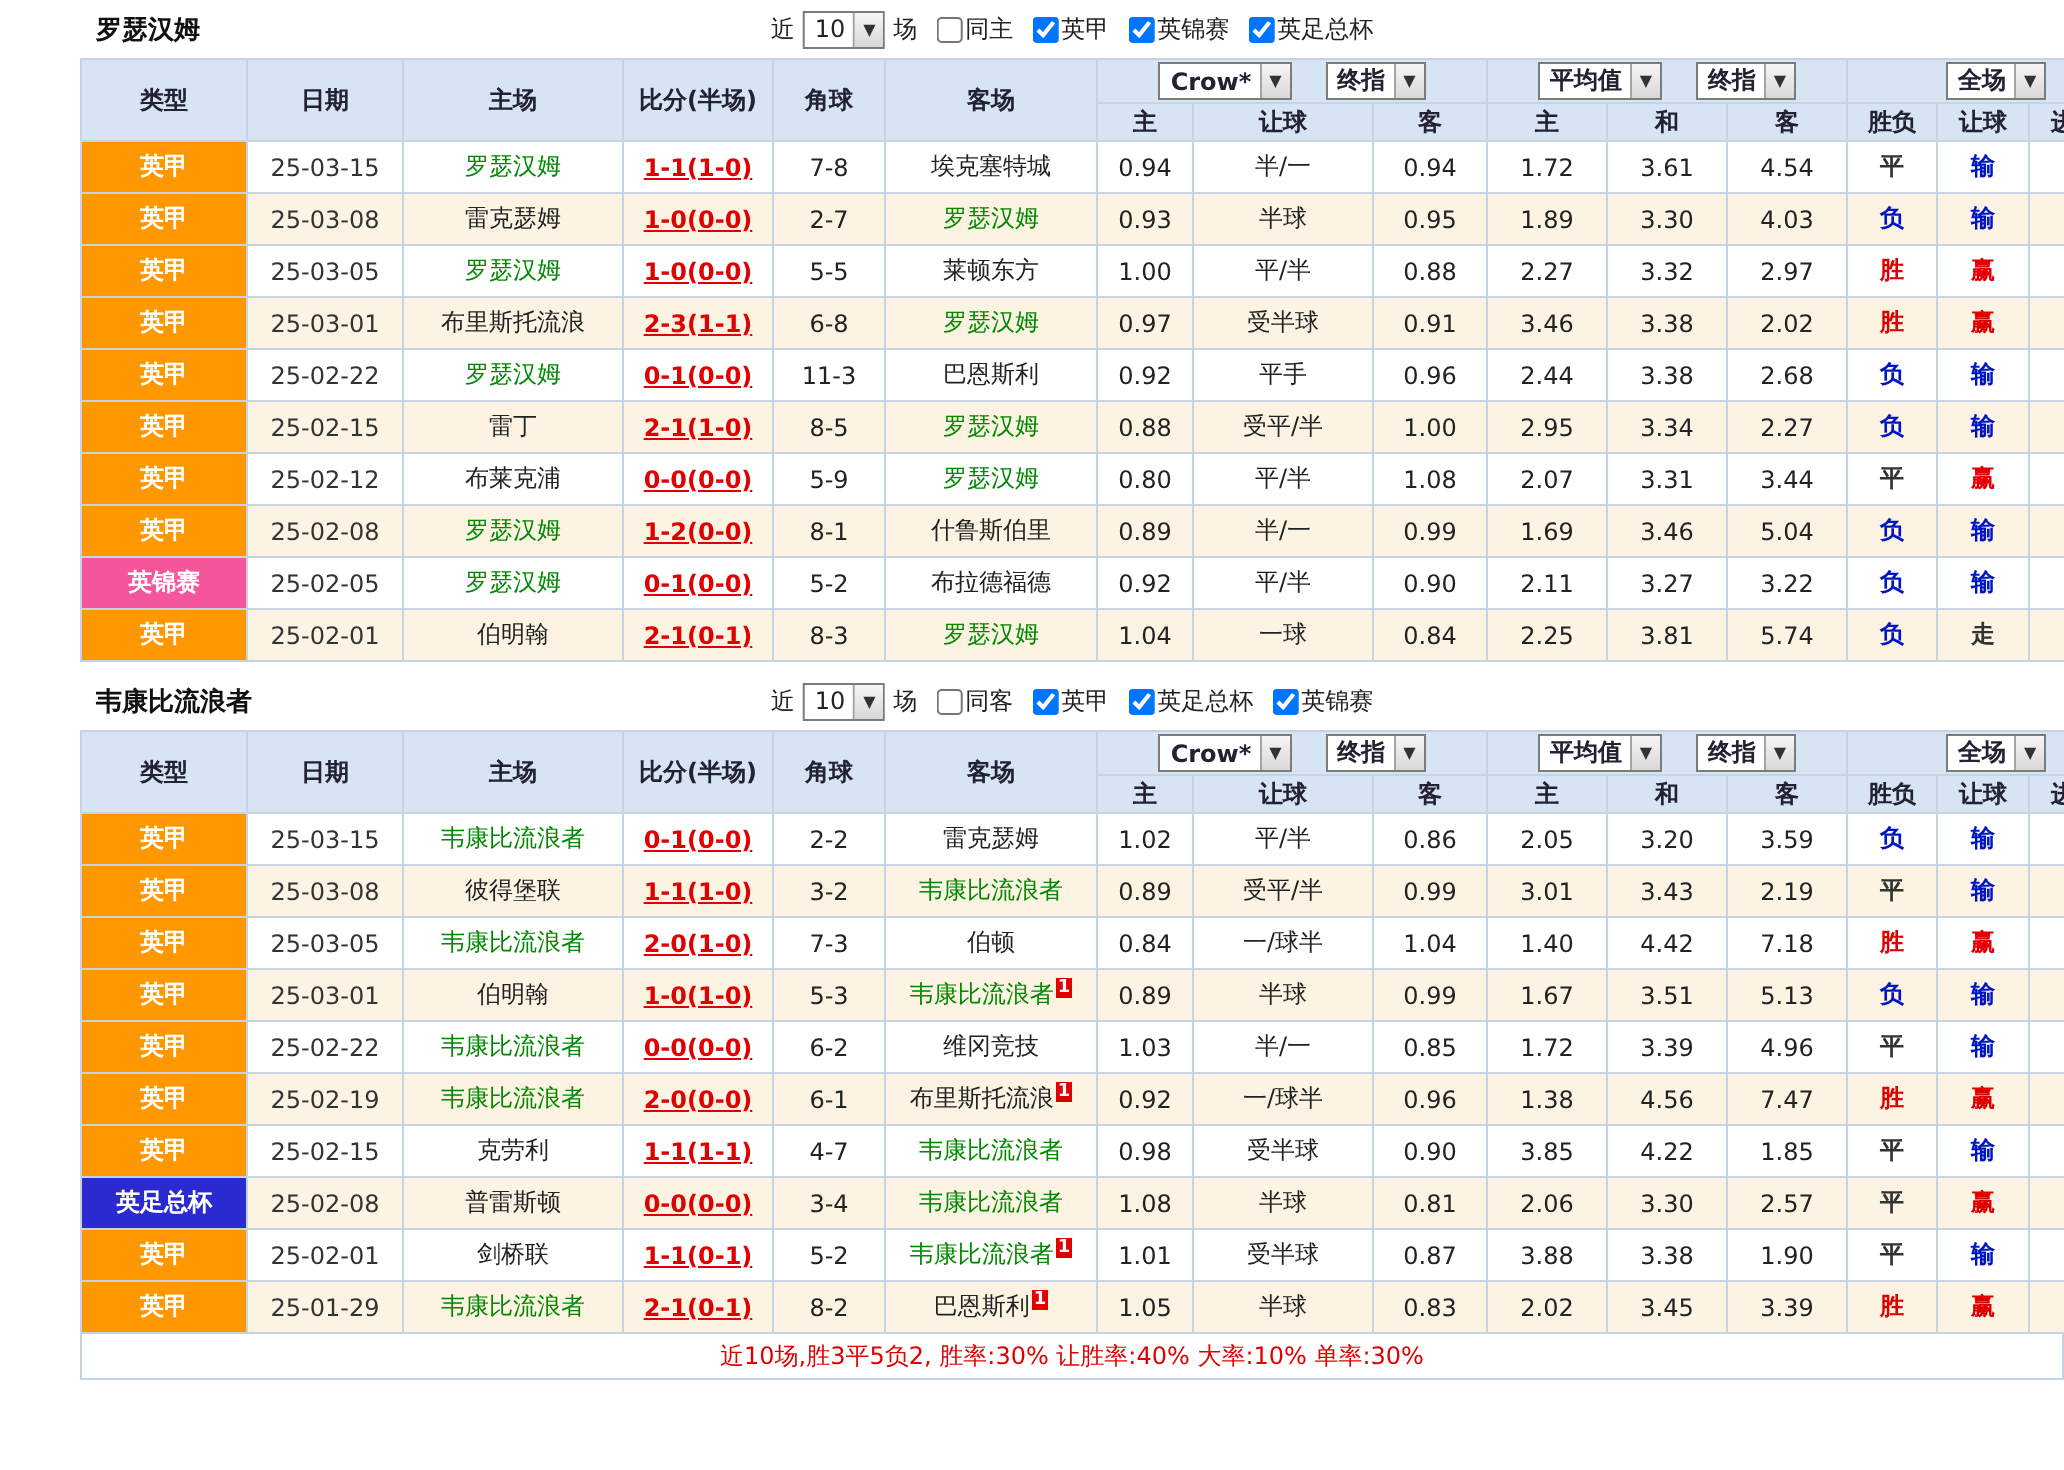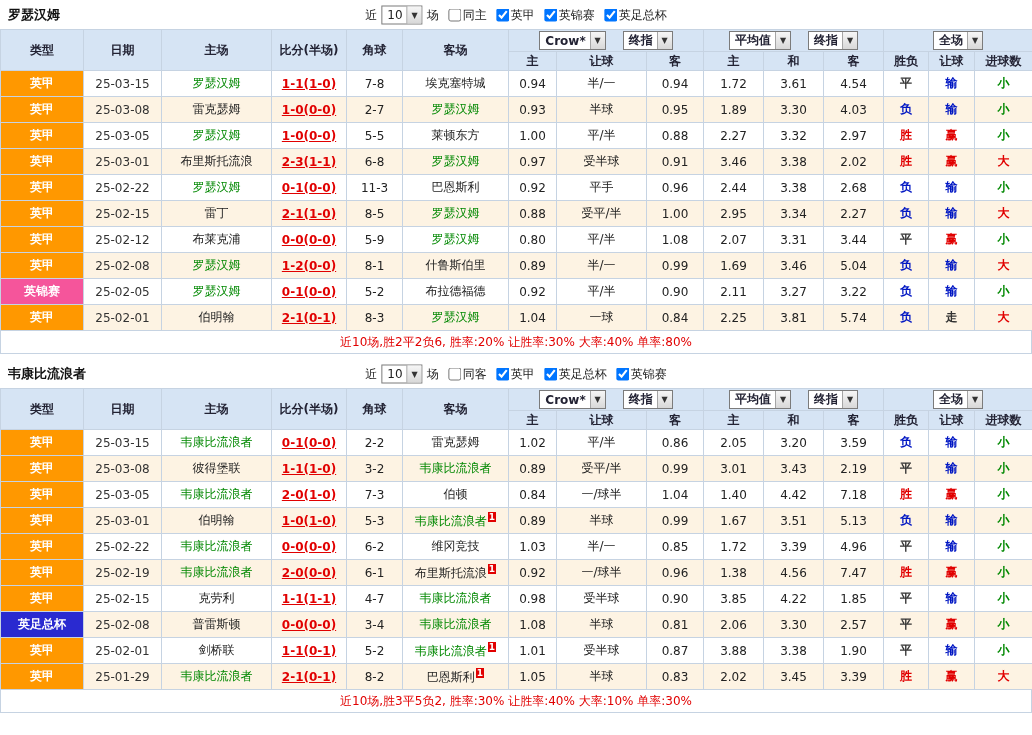--- a/index.html
+++ b/index.html
@@ -6,21 +6,21 @@
   body{margin:0;background:#fff;font-family:"DejaVu Sans","Liberation Sans",sans-serif;font-size:12px;color:#222;}
   .page{width:1032px;margin:0 auto;}
 
   
   .topbar{height:27px;background:#3c3292;display:flex;align-items:center;justify-content:center;gap:12px;color:#fff;}
   .tb-title{color:#ffeb00;font-weight:bold;font-size:13px;margin-right:10px;}
   .radio{display:inline-flex;align-items:center;gap:3px;cursor:pointer;}
   .radio input{margin:0;width:12px;height:12px;}
 
   
-  .section{margin:0;}
+  .section{margin:0;padding-left:40px;}
   .section + .section{margin-top:5px;}
   .section-head{position:relative;height:29px;display:flex;align-items:center;background:#fff;}
   .team-title{font-weight:bold;font-size:13px;margin-left:8px;color:#111;}
   .filters{position:absolute;left:50%;top:50%;transform:translate(-50%,-50%);display:flex;align-items:center;gap:4px;white-space:nowrap;}
   .cb{display:inline-flex;align-items:center;gap:1px;margin-left:6px;cursor:pointer;}
   .cb input{margin:0;width:13px;height:13px;}
 
   
   .sel{display:inline-flex;align-items:center;border:1px solid #7b7b7b;background:#fff;height:19px;padding:0 0 0 5px;cursor:pointer;}
   .sel .arr{width:15px;height:17px;margin-left:4px;background:linear-gradient(#f6f6f6,#d8d8d8);border-left:1px solid #a5a5a5;font-size:8px;display:flex;align-items:center;justify-content:center;color:#333;}
@@ -326,21 +326,20 @@
             <td class="num">0.84</td>
             <td class="num">2.25</td>
             <td class="num">3.81</td>
             <td class="num">5.74</td>
             <td class="res" data-type="loss">负</td>
             <td class="res" data-type="push">走</td>
             <td class="res" data-type="big">大</td>
           </tr>
         </tbody>
     </table>
-    <div class="summary">近10场,胜2平2负6, 胜率:20% 让胜率:30% 大率:40% 单率:80%</div>
   </div>
 
   <div class="section">
     <div class="section-head">
       <span class="team-title">韦康比流浪者</span>
       <div class="filters">
         <span>近</span>
         <span class="sel">
             <span>10</span>
             <span class="arr">▼</span>

